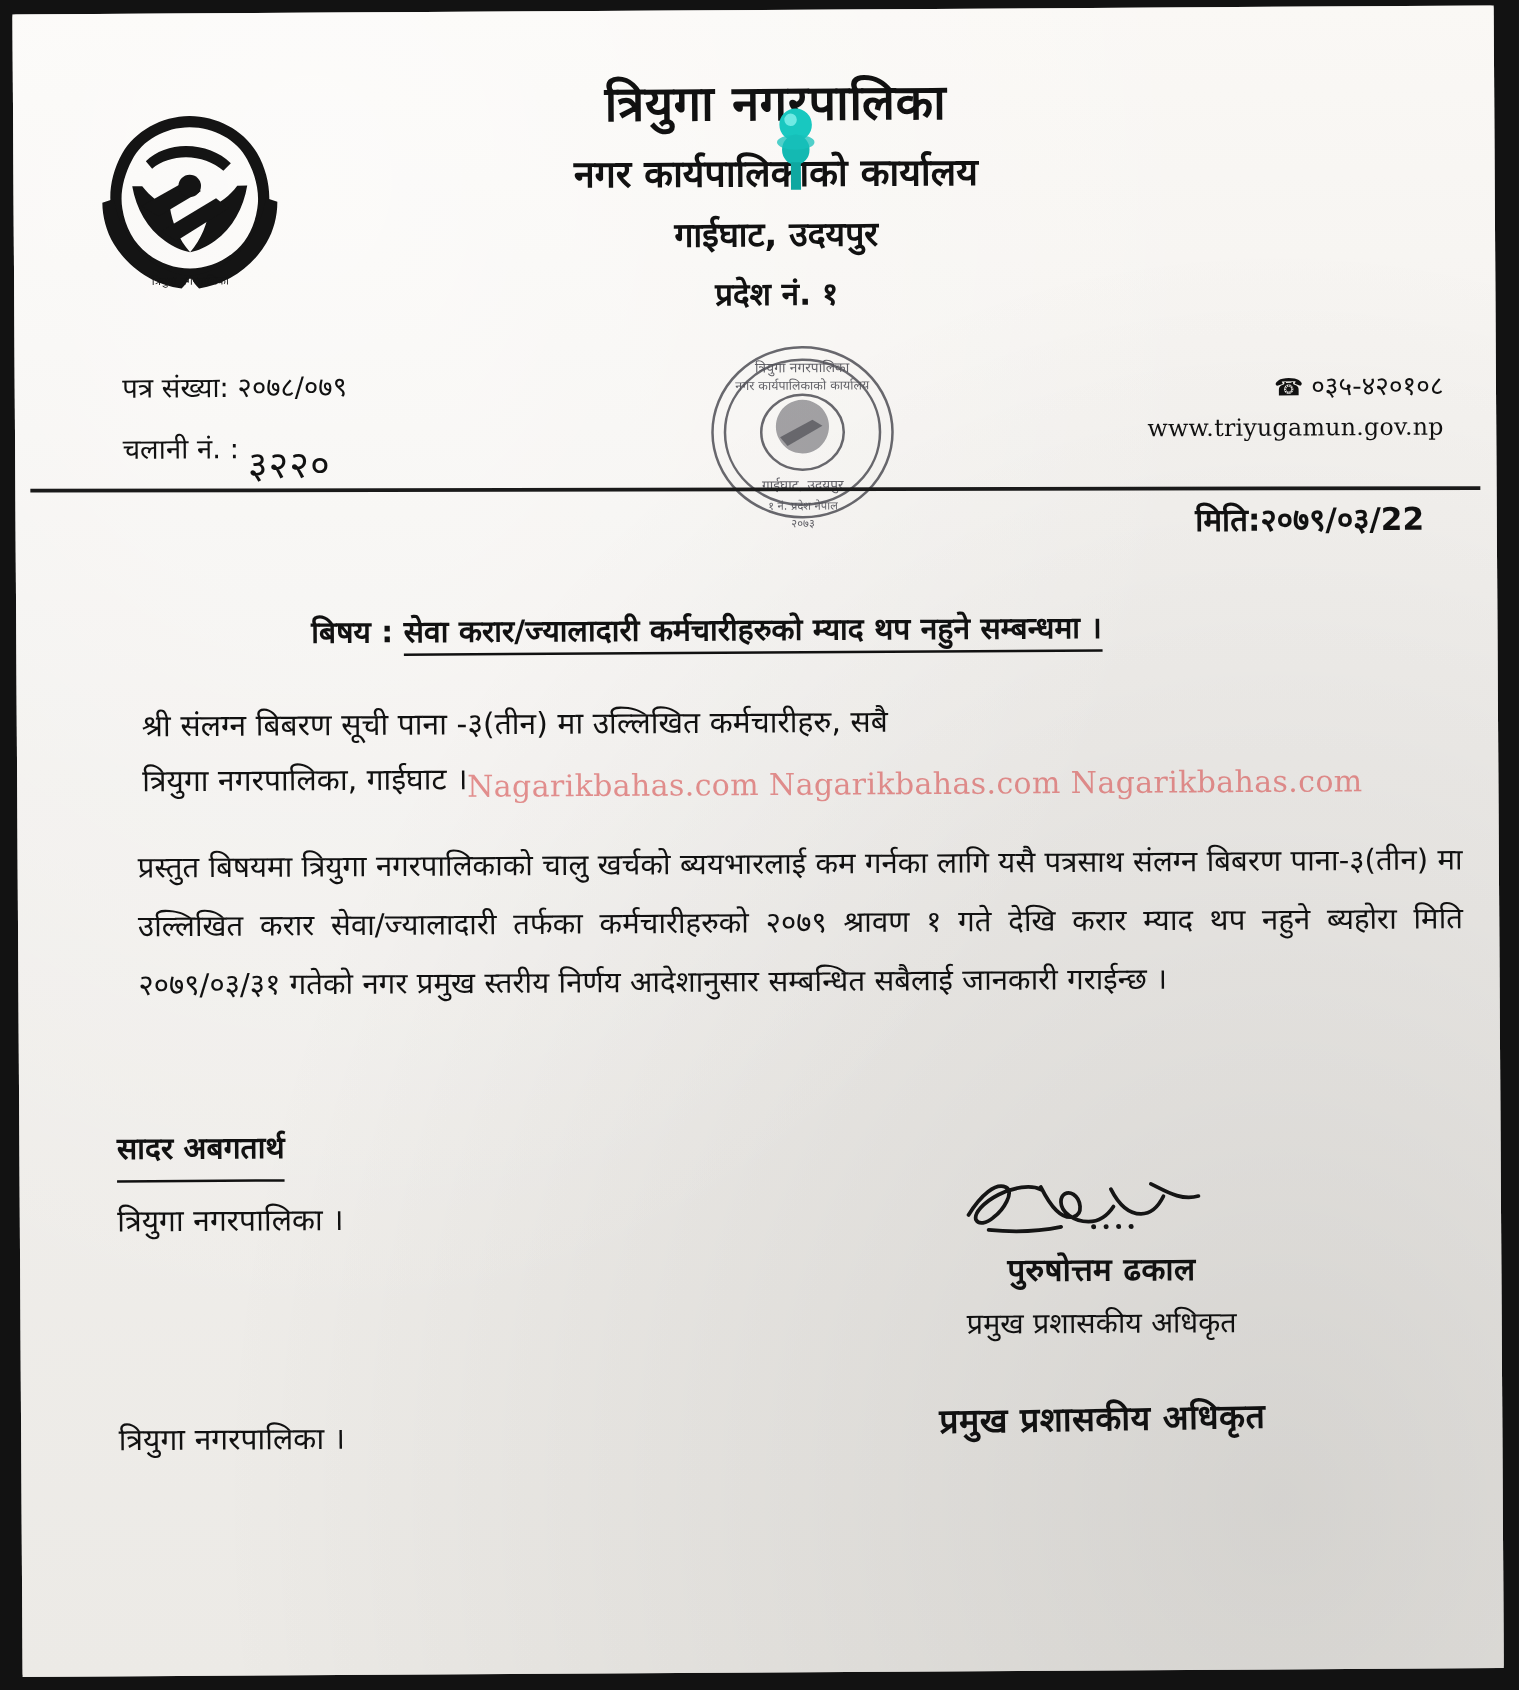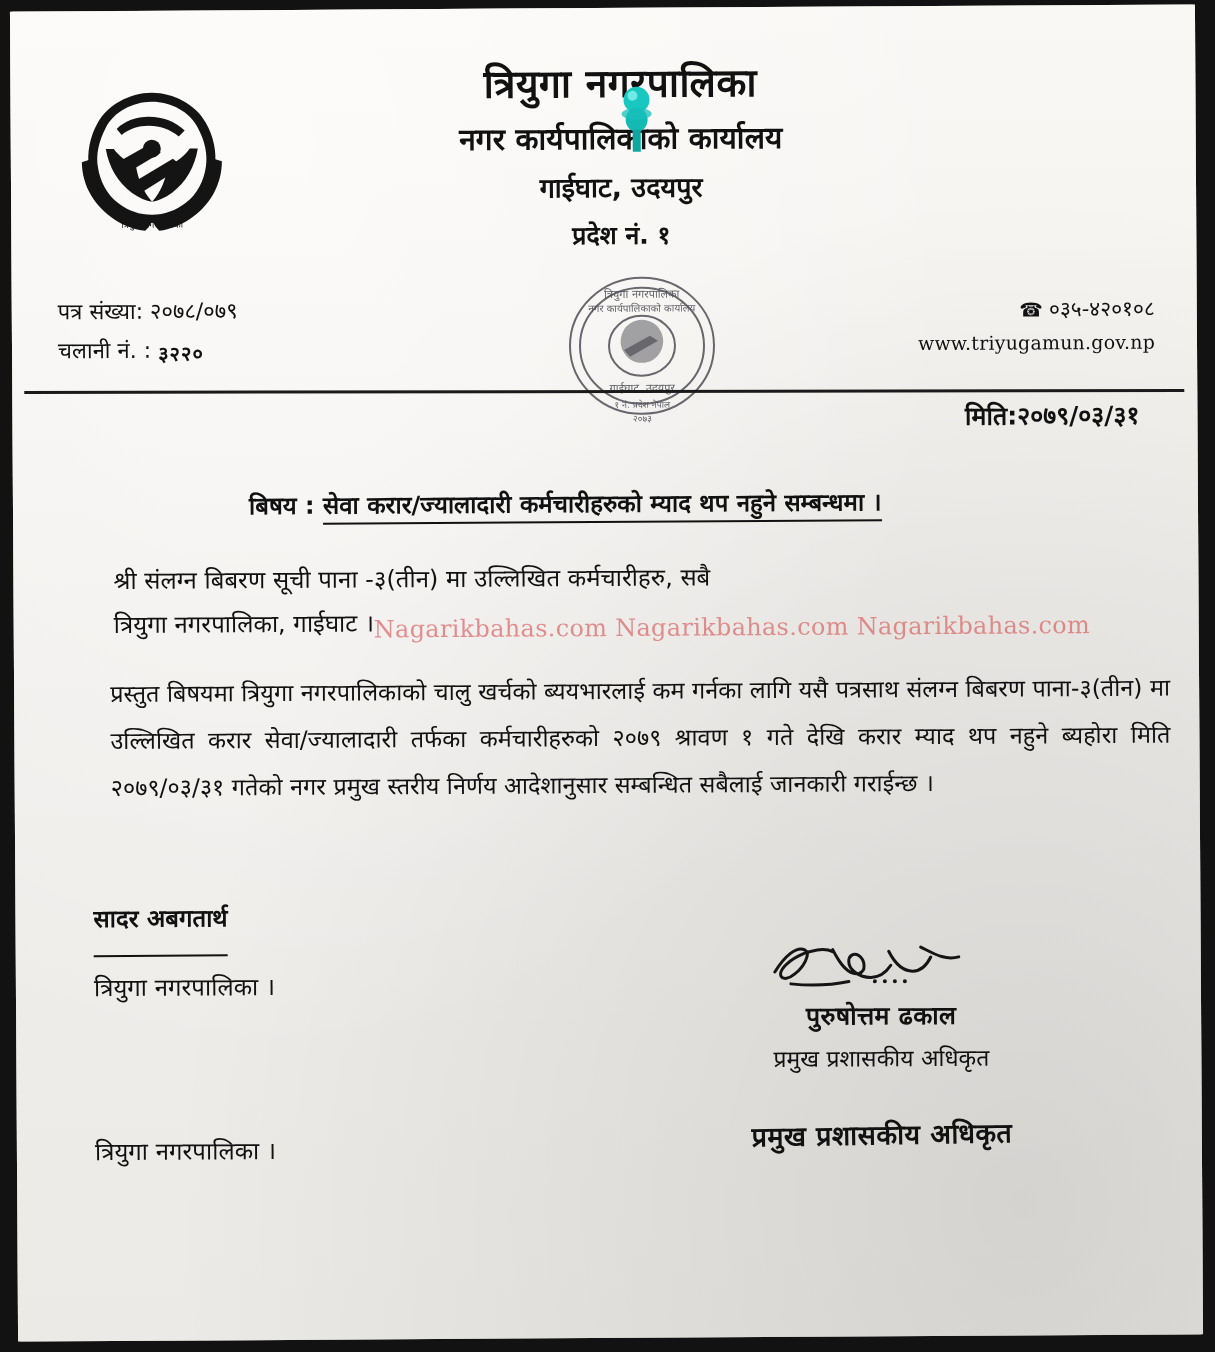--- a/index.html
+++ b/index.html
@@ -119,28 +119,28 @@
 
   
   .meta-left {
     position: absolute;
     left: 46px;
     top: 282px;
     font-size: 22px;
     line-height: 1.75;
     color: #111;
   }
-  .meta-left .row { white-space: nowrap; }
+  .meta-left .row { white-space: nowrap; margin-left: 40px; }
   .hand {
     font-family: "DejaVu Serif", serif;
-    font-size: 20px;
-    font-weight: 700;
+    font-size: 30px;
+    font-weight: 400;
     letter-spacing: 1px;
     position: relative;
-    top: 3px;
+    top: 16px;
   }
 
   
   .meta-right {
     position: absolute;
     right: 42px;
     top: 288px;
     text-align: right;
     font-size: 21px;
     color: #111;
@@ -235,21 +235,21 @@
     left: 78px;
     top: 1118px;
     font-size: 24px;
     line-height: 1.95;
     color: #111;
   }
   .cc-title {
     font-weight: 700;
     border-bottom: 2px solid #111;
     display: inline-block;
-    padding-bottom: 12px;
+    padding-bottom: 1px;
     margin-bottom: 8px;
   }
 
   .sign-block {
     position: absolute;
     right: 120px;
     top: 925px;
     width: 400px;
     text-align: center;
     color: #111;
@@ -365,21 +365,21 @@
       <div class="meta-right">
         <div>
           <span class="phone-ico">☎</span><span>०३५-४२०१०८</span>
         </div>
         <div class="web">www.triyugamun.gov.np</div>
       </div>
 
       <div class="rule"></div>
 
       <div class="date-line">
-        <span>मिति:</span><span>२०७९/०३/३१</span>
+        <span>मिति:</span><span>२०७९/०३/22</span>
       </div>
 
       <div class="subject">
         <span>बिषय :</span>
         <u>सेवा करार/ज्यालादारी कर्मचारीहरुको म्याद थप नहुने सम्बन्धमा ।</u>
       </div>
 
       <div class="addressee">
         <div>श्री संलग्न बिबरण सूची पाना -३(तीन) मा उल्लिखित कर्मचारीहरु, सबै</div>
         <div>त्रियुगा नगरपालिका, गाईघाट ।</div>

